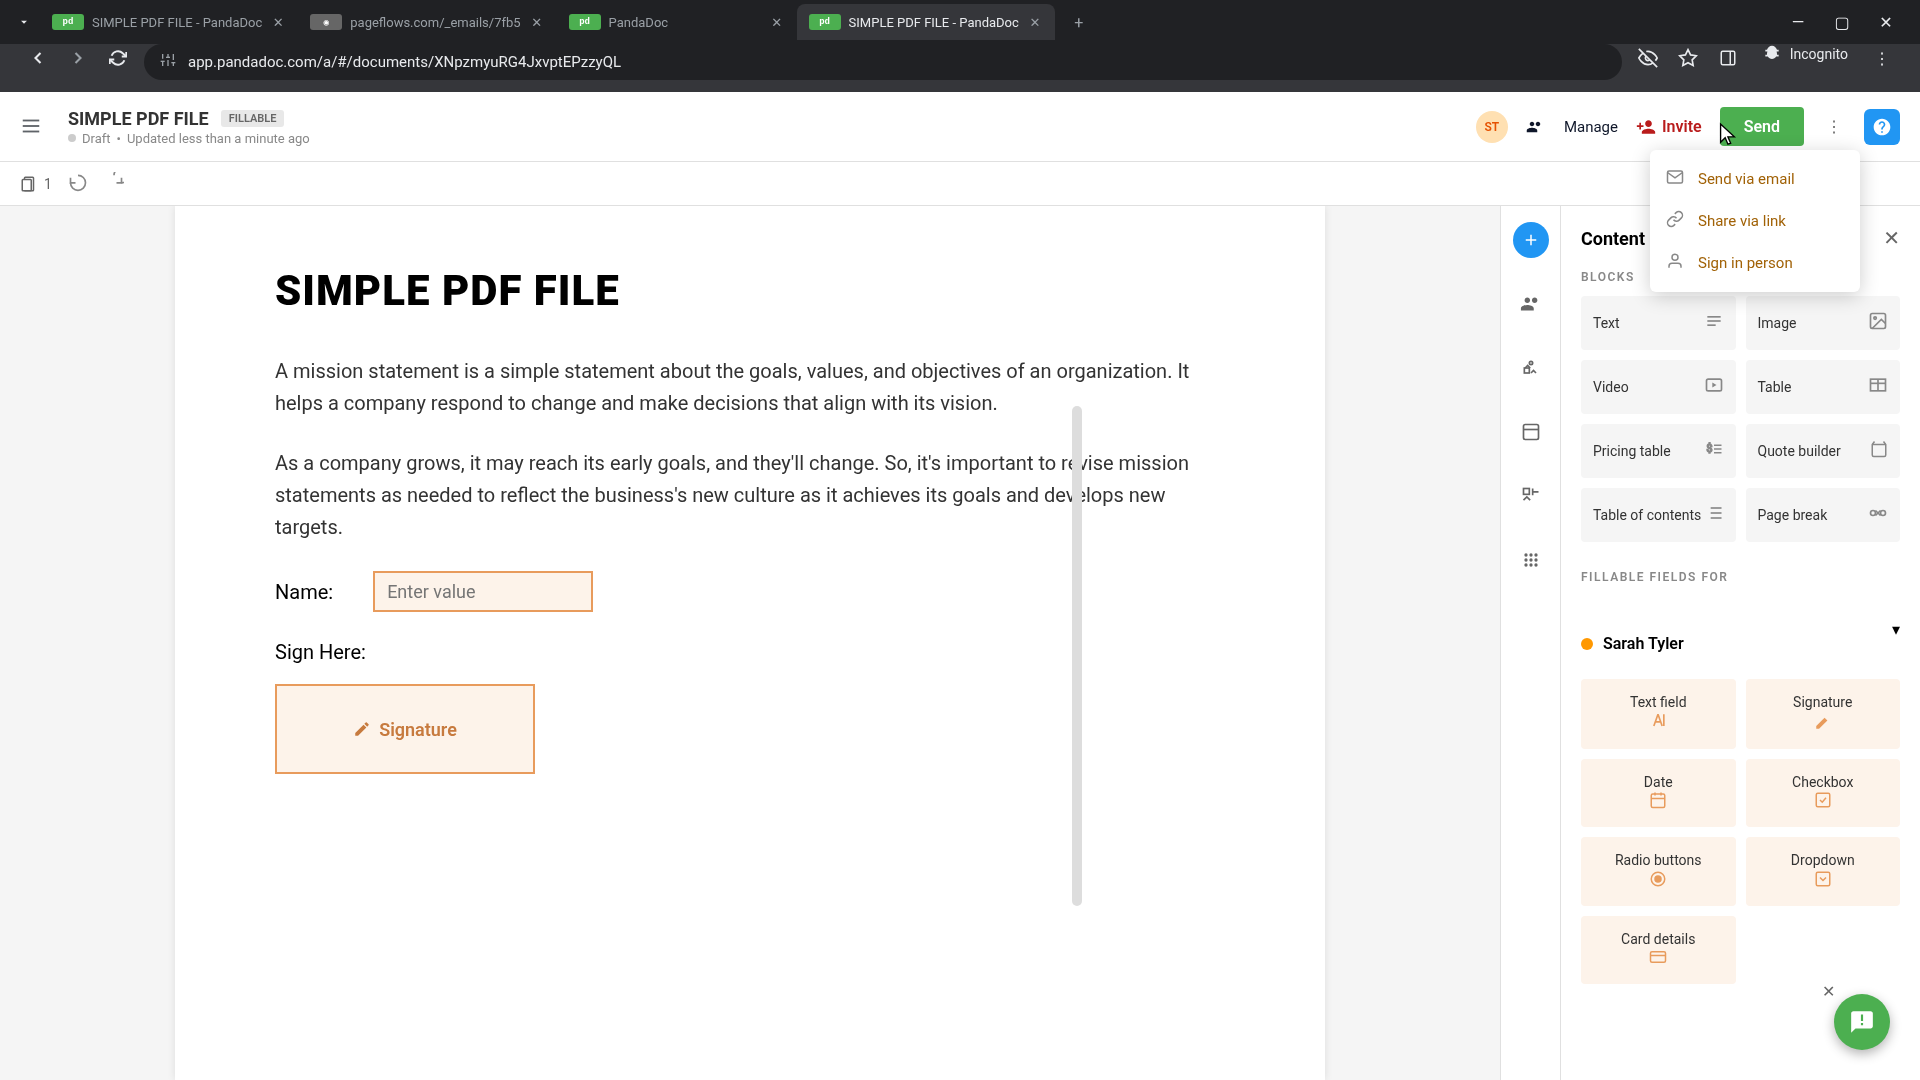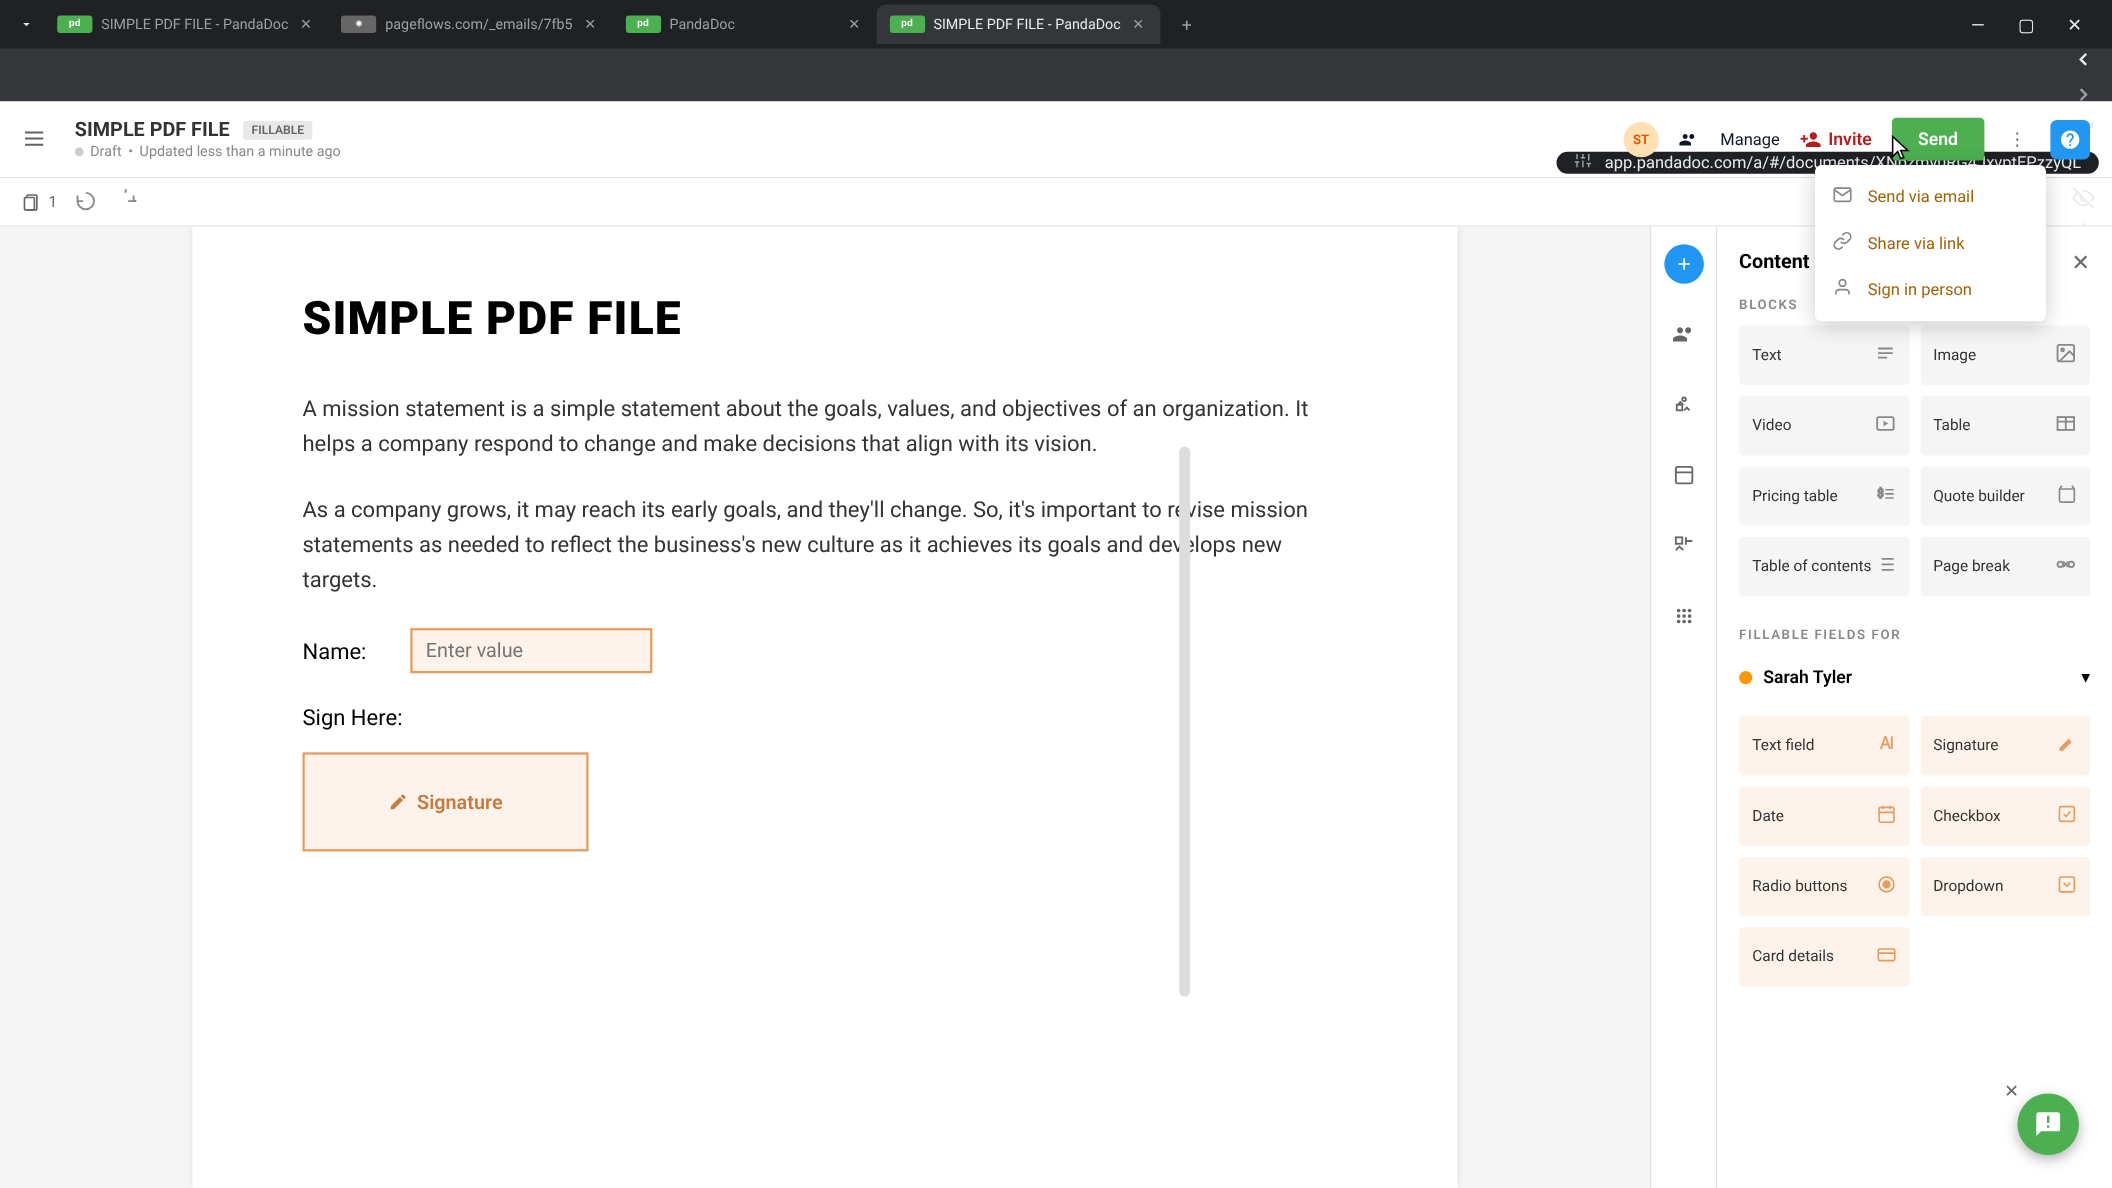--- a/index.html
+++ b/index.html
@@ -10,21 +10,21 @@
 .tab-dropdown { width: 32px; height: 32px; display: flex; align-items: center; justify-content: center; color: #e8eaed; cursor: pointer; }
 .tab { display: flex; align-items: center; gap: 8px; padding: 0 12px; height: 36px; min-width: 240px; max-width: 280px; color: #9aa0a6; font-size: 13px; border-radius: 8px 8px 0 0; position: relative; }
 .tab.active { background: #35363a; color: #e8eaed; }
 .tab-favicon { width: 32px; height: 16px; background: #4caf50; border-radius: 3px; display: flex; align-items: center; justify-content: center; font-size: 9px; color: white; font-weight: bold; font-family: Liberation Mono, monospace; }
 .tab-title { flex: 1; white-space: nowrap; overflow: hidden; text-overflow: ellipsis; }
 .tab-close { width: 16px; height: 16px; display: flex; align-items: center; justify-content: center; color: #9aa0a6; cursor: pointer; }
 .new-tab { width: 32px; height: 32px; display: flex; align-items: center; justify-content: center; color: #9aa0a6; cursor: pointer; margin-left: 8px; }
 .window-controls { margin-left: auto; display: flex; gap: 24px; padding-right: 16px; color: #e8eaed; }
 .window-btn { width: 20px; height: 20px; display: flex; align-items: center; justify-content: center; cursor: pointer; }
 
-.url-bar-row { display: flex; align-items: flex-end; height: 48px; padding: 0 12px; gap: 12px; background: #35363a; flex-direction: column; }
+.url-bar-row { display: flex; align-items: flex-start; height: 48px; padding: 0 24px; gap: 12px; background: #35363a; }
 .nav-btn { width: 28px; height: 28px; display: flex; align-items: center; justify-content: center; color: #9aa0a6; cursor: pointer; }
 .nav-btn.enabled { color: #e8eaed; }
 .url-bar { flex: 1; height: 36px; background: #202124; border-radius: 18px; display: flex; align-items: center; padding: 0 16px; gap: 12px; color: #e8eaed; font-size: 15px; }
 .url-icon { color: #9aa0a6; }
 .toolbar-icon { width: 28px; height: 28px; display: flex; align-items: center; justify-content: center; color: #e8eaed; cursor: pointer; }
 .incognito-badge { display: flex; align-items: center; gap: 8px; color: #e8eaed; font-size: 14px; padding: 0 8px; }
 
 .app { background: #fff; height: calc(1080px - 92px); display: flex; flex-direction: column; }
 .app-header { display: flex; align-items: center; height: 70px; padding: 0 20px; border-bottom: 1px solid #e0e0e0; }
 .hamburger { width: 24px; height: 24px; cursor: pointer; color: #5f6368; margin-right: 24px; }
@@ -60,26 +60,26 @@
 .rail-btn { width: 36px; height: 36px; display: flex; align-items: center; justify-content: center; color: #666; cursor: pointer; border-radius: 50%; }
 .rail-btn.primary { background: #2196f3; color: white; }
 
 .right-panel { width: 360px; background: white; border-left: 1px solid #e0e0e0; padding: 20px; overflow-y: auto; }
 .panel-header { display: flex; justify-content: space-between; align-items: center; margin-bottom: 20px; }
 .panel-title { font-size: 18px; font-weight: 700; }
 .panel-close { cursor: pointer; color: #666; font-size: 20px; }
 .section-label { font-size: 12px; color: #888; letter-spacing: 1.5px; margin-bottom: 12px; font-weight: 600; }
 .block-grid { display: grid; grid-template-columns: 1fr 1fr; gap: 10px; margin-bottom: 28px; }
 .block-item { background: #f5f5f5; border-radius: 4px; padding: 14px 12px; display: flex; justify-content: space-between; align-items: center; cursor: pointer; min-height: 54px; }
-.block-item.light { background: #fdf3ea; }
+.block-item.light { background: #fdf3ea; flex-direction: column; }
 .block-label { font-size: 14px; color: #333; line-height: 1.3; }
 .block-icon { color: #888; }
 .block-icon.orange { color: #e89b5c; }
 .recipient-row { display: flex; align-items: center; justify-content: space-between; padding: 10px 0; margin-bottom: 16px; cursor: pointer; }
-.recipient-name { display: flex; align-items: center; gap: 10px; font-size: 16px; font-weight: 600; }
+.recipient-name { display: flex; align-items: center; gap: 10px; font-size: 16px; font-weight: 600; margin-top: 28px; }
 .recipient-dot { width: 12px; height: 12px; border-radius: 50%; background: #ff9800; }
 
 .send-dropdown { position: absolute; top: 150px; right: 60px; background: white; border-radius: 6px; box-shadow: 0 4px 20px rgba(0,0,0,0.2); padding: 8px 0; width: 210px; z-index: 100; }
 .dropdown-item { display: flex; align-items: center; gap: 12px; padding: 10px 16px; font-size: 15px; color: #a16207; cursor: pointer; }
 .dropdown-icon { color: #888; width: 20px; }
 
 .chat-fab { position: absolute; bottom: 30px; right: 30px; width: 56px; height: 56px; border-radius: 50%; background: #4caf50; display: flex; align-items: center; justify-content: center; color: white; cursor: pointer; box-shadow: 0 4px 12px rgba(0,0,0,0.3); }
 .chat-close { position: absolute; bottom: 78px; right: 78px; width: 20px; height: 20px; color: #666; cursor: pointer; font-size: 16px; }
 
 .cursor-pointer { position: absolute; top: 122px; right: 182px; z-index: 200; pointer-events: none; }

